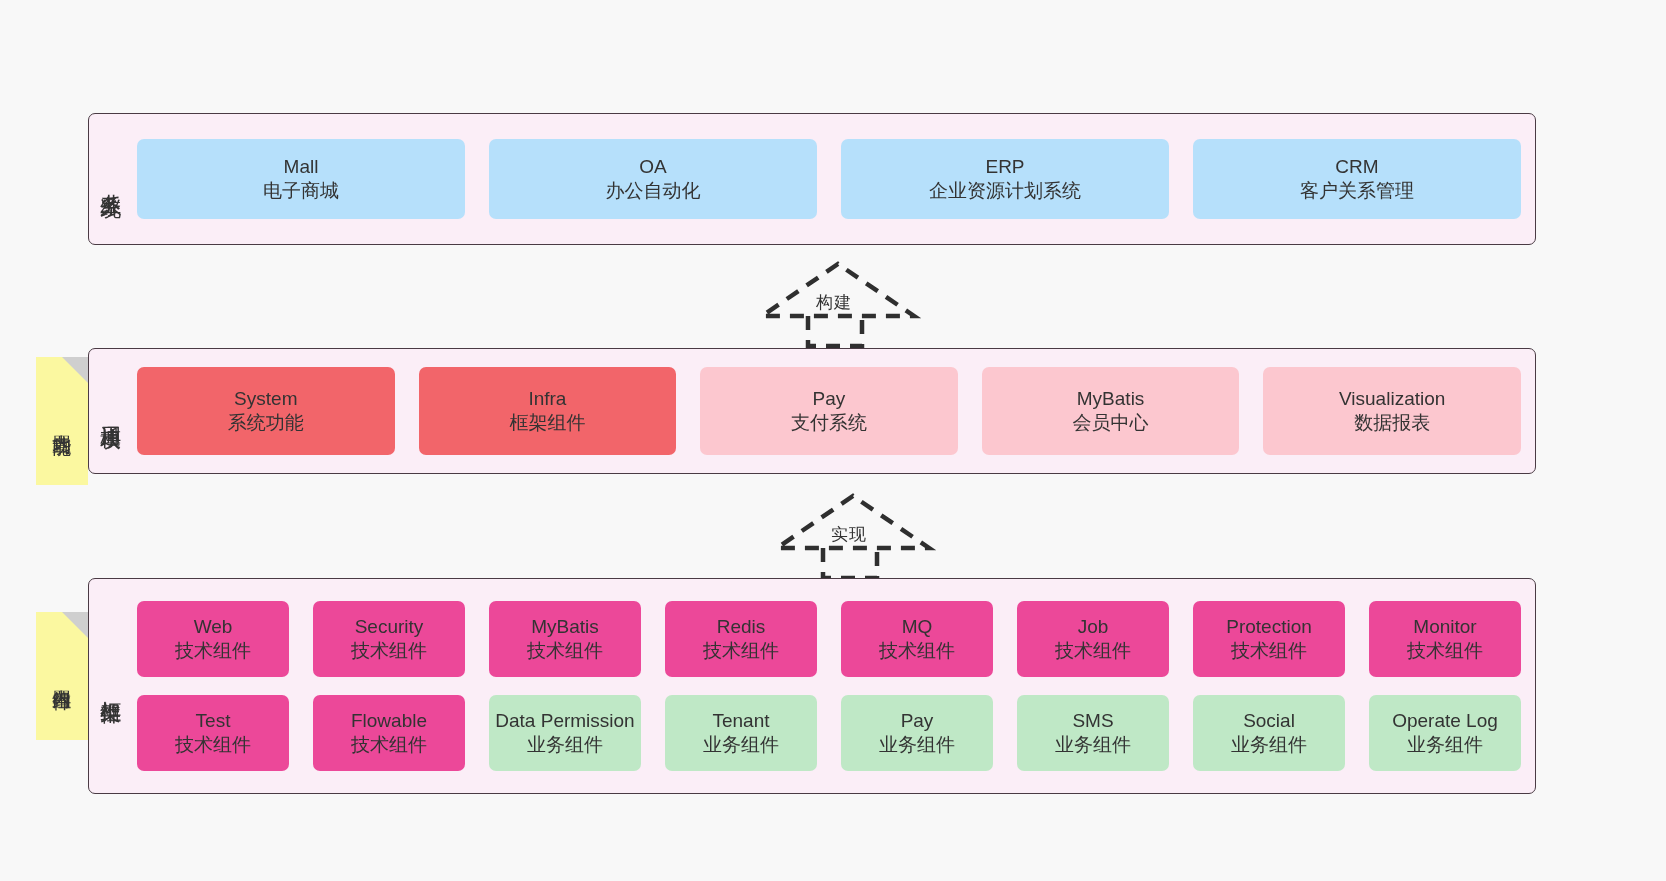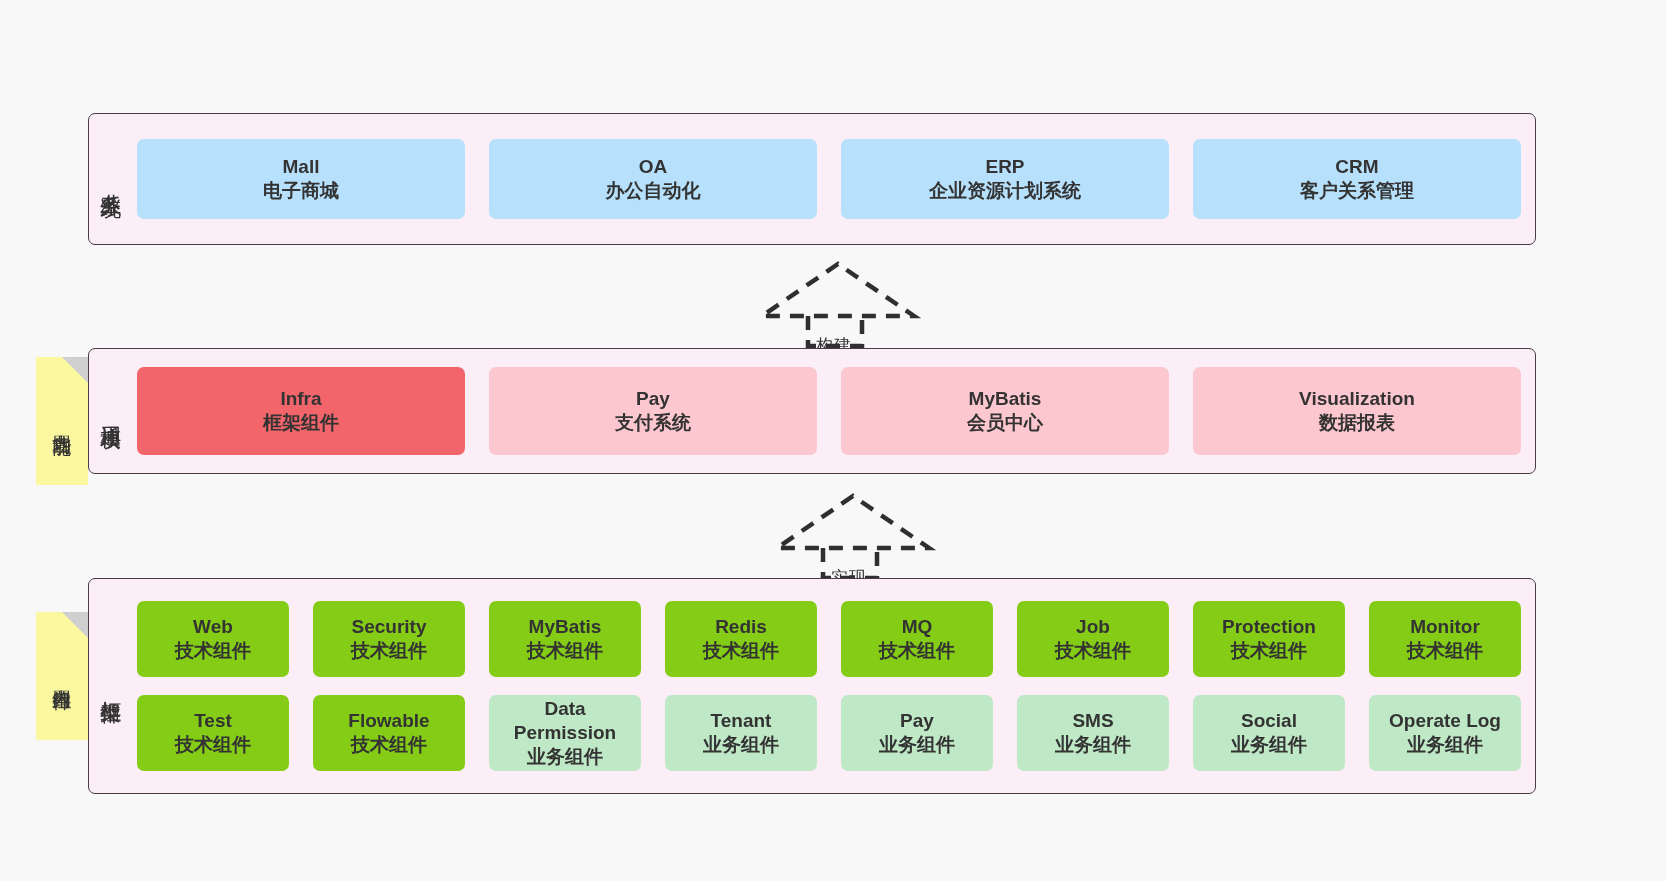--- a/index.html
+++ b/index.html
@@ -53,21 +53,20 @@
     display: flex;
     flex-direction: column;
     justify-content: center;
     padding: 0 14px 0 4px;
   }
 
   .row {
     display: flex;
     gap: 24px;
     justify-content: space-between;
-    font-weight: bold;
   }
   .row + .row {
     margin-top: 18px;
   }
 
   
   .node {
     flex: 1 1 0;
     box-sizing: border-box;
     border-radius: 7px;
@@ -89,21 +88,21 @@
     white-space: normal;
   }
 
   .h-biz  { height: 80px; }
   .h-mod  { height: 88px; }
   .h-comp { height: 76px; }
 
   .c-blue      { background: #b6e0fb; }
   .c-red       { background: #f2656a; }
   .c-pink      { background: #fcc7cf; }
-  .c-green     { background: #84cc16; }
+  .c-green     { background: #ec4899; }
   .c-lightgrn  { background: #bfe8c6; text-align: center; }
 
   
   .note {
     position: absolute;
     box-sizing: border-box;
     width: 52px;
     background: #fbf8a0;
     color: #333;
     font-size: 19px;
@@ -135,21 +134,20 @@
   .arrow {
     position: absolute;
   }
   .arrow-label {
     position: absolute;
     font-size: 17px;
     color: #333;
     background: transparent;
     white-space: nowrap;
     letter-spacing: 1px;
-    margin-top: 43px;
   }
 </style>
 </head>
 <body>
 
 <div id="canvas">
 
   <div class="layer" id="layer-business" style="left:88px; top:113px; width:1448px; height:132px;">
     <div class="layer-title">业务系统</div>
     <div class="layer-body">
@@ -178,20 +176,24 @@
     <path d="M 88 6 L 12 58 L 164 58 Z" fill="none" stroke="#2f2f2f" stroke-width="4.5" stroke-dasharray="14,10" stroke-linecap="butt"></path>
     <path d="M 58 58 L 58 88 L 112 88 L 112 58" fill="none" stroke="#2f2f2f" stroke-width="4.5" stroke-dasharray="14,10" stroke-linecap="butt"></path>
   </svg>
   <div class="arrow-label" style="left:816px; top:291px;">构建</div>
 
   <div class="layer" id="layer-modules" style="left:88px; top:348px; width:1448px; height:126px;">
     <div class="layer-title">通用模块</div>
     <div class="layer-body">
       <div class="row">
         <div class="node h-mod c-red">
+          <span class="ln">System</span>
+          <span class="ln">系统功能</span>
+        </div>
+        <div class="node h-mod c-red">
           <span class="ln">Infra</span>
           <span class="ln">框架组件</span>
         </div>
         <div class="node h-mod c-pink">
           <span class="ln">Pay</span>
           <span class="ln">支付系统</span>
         </div>
         <div class="node h-mod c-pink">
           <span class="ln">MyBatis</span>
           <span class="ln">会员中心</span>

